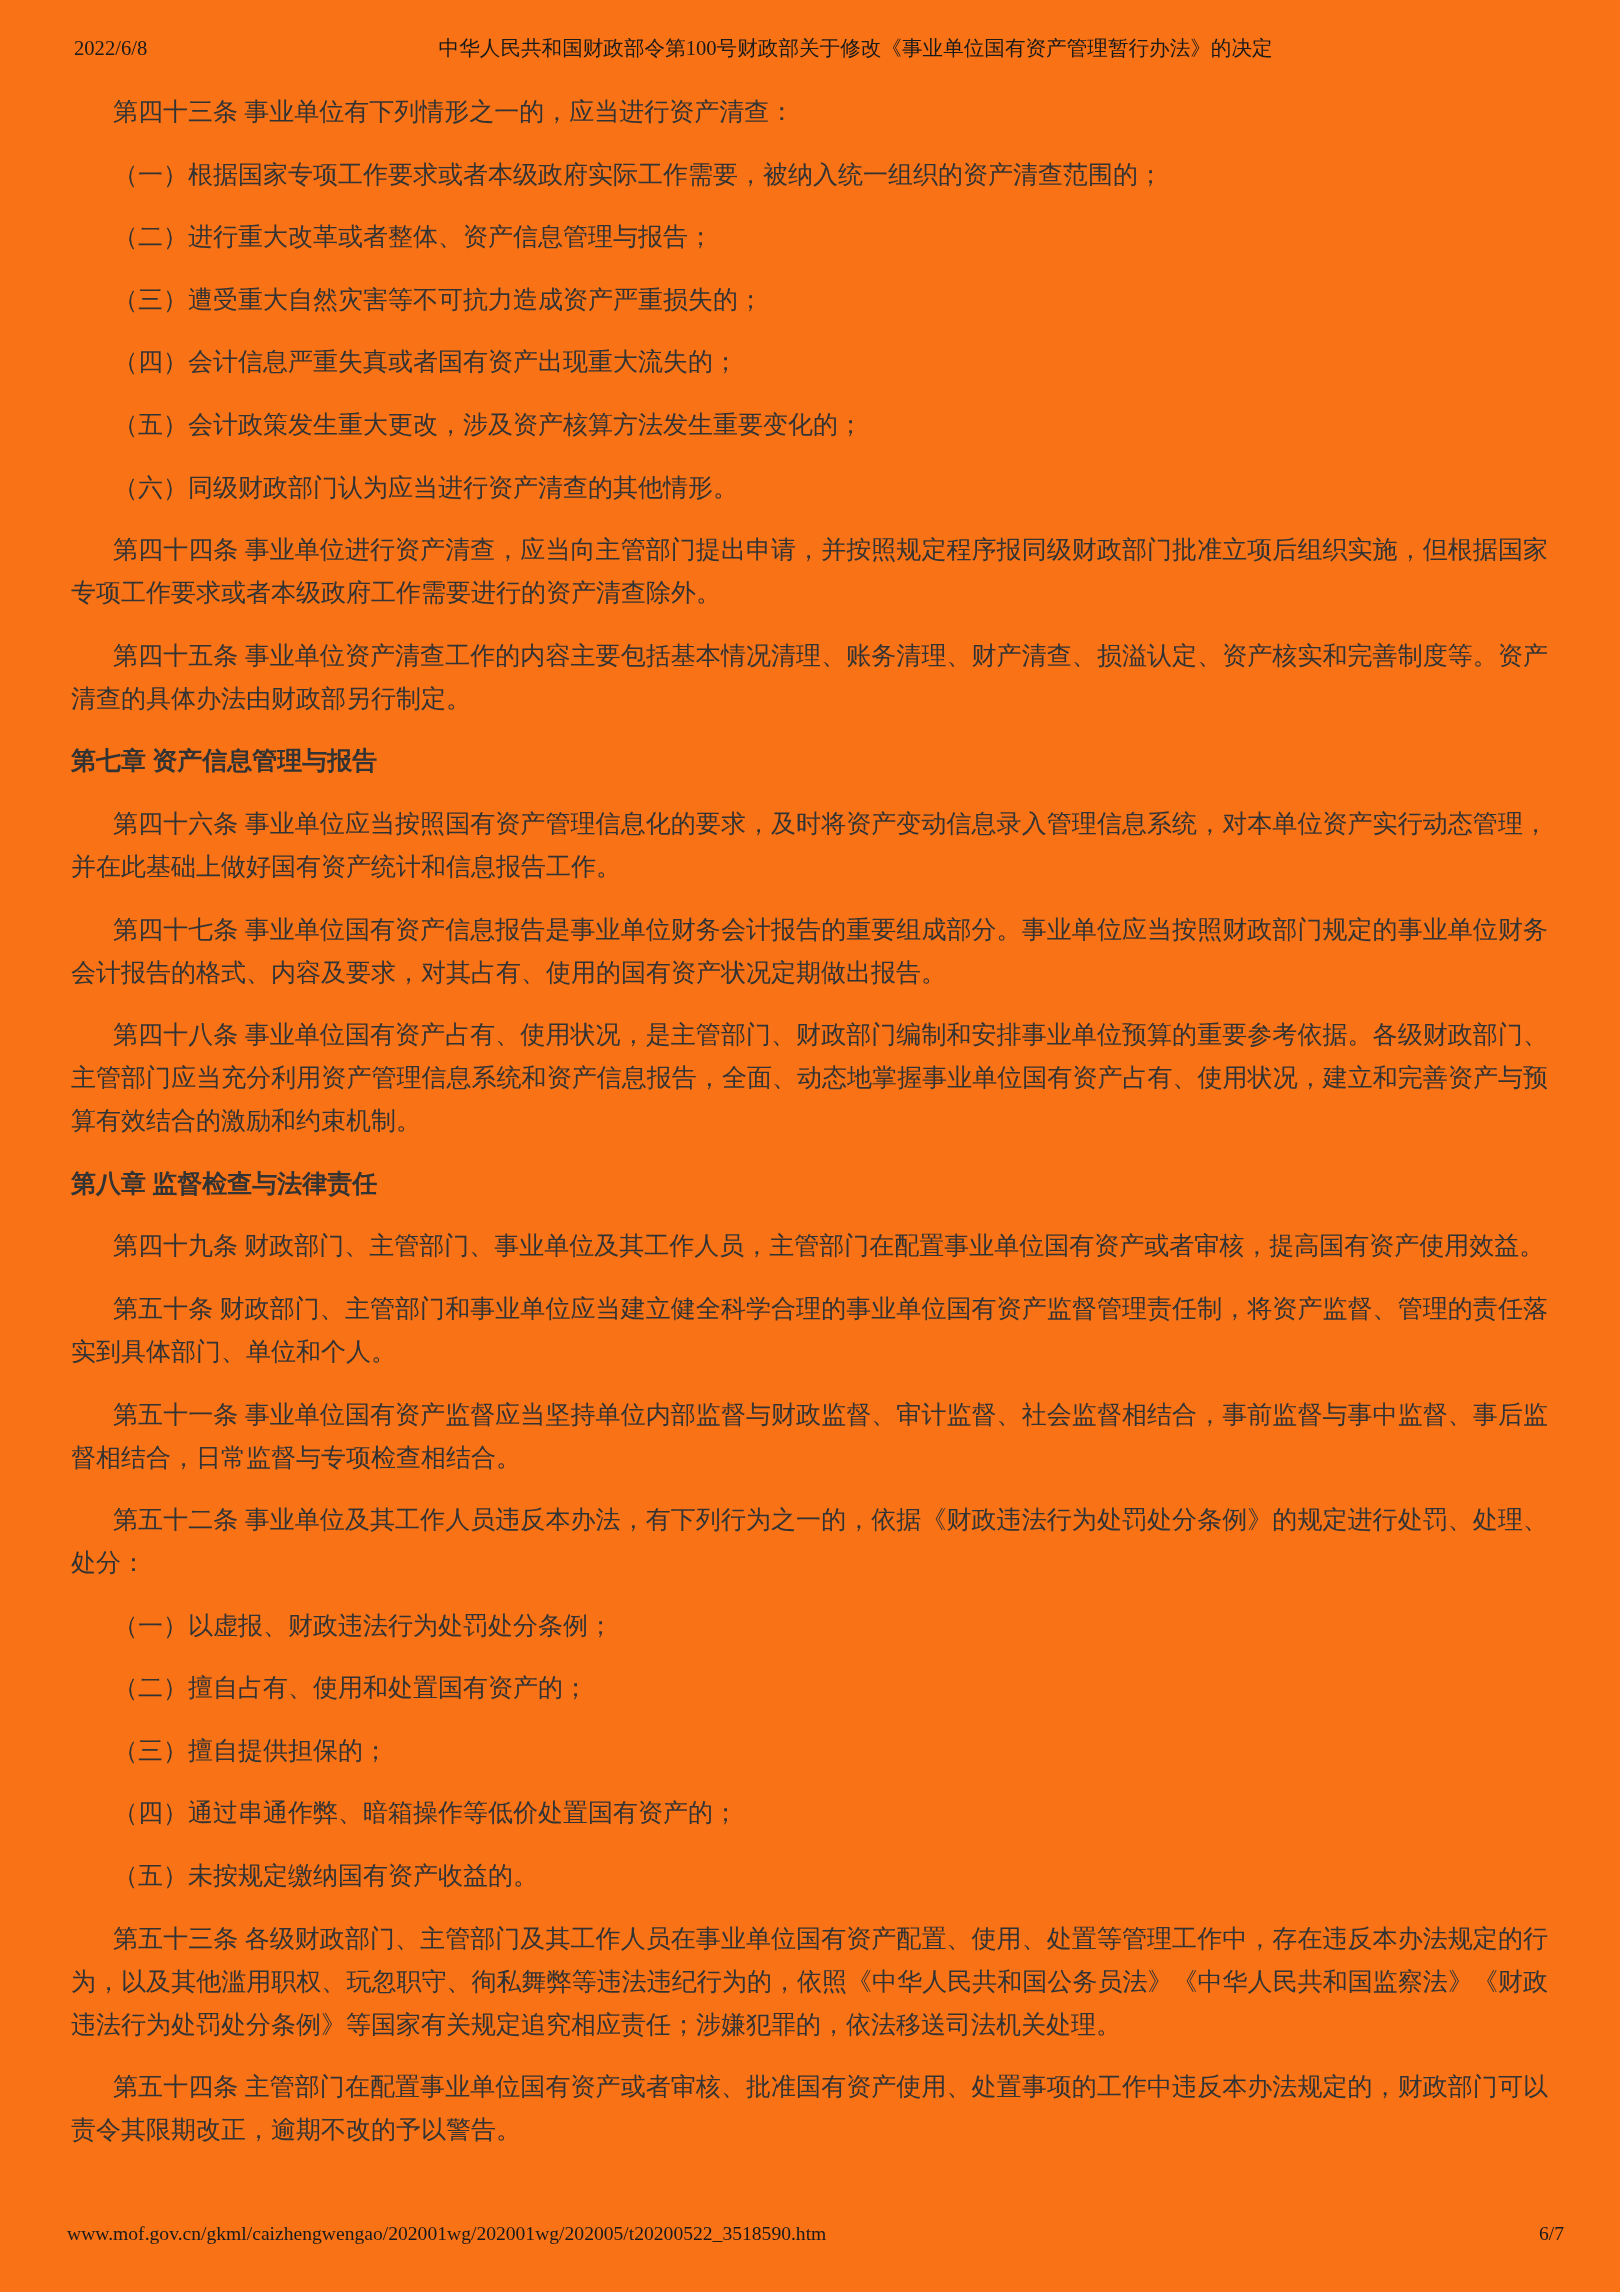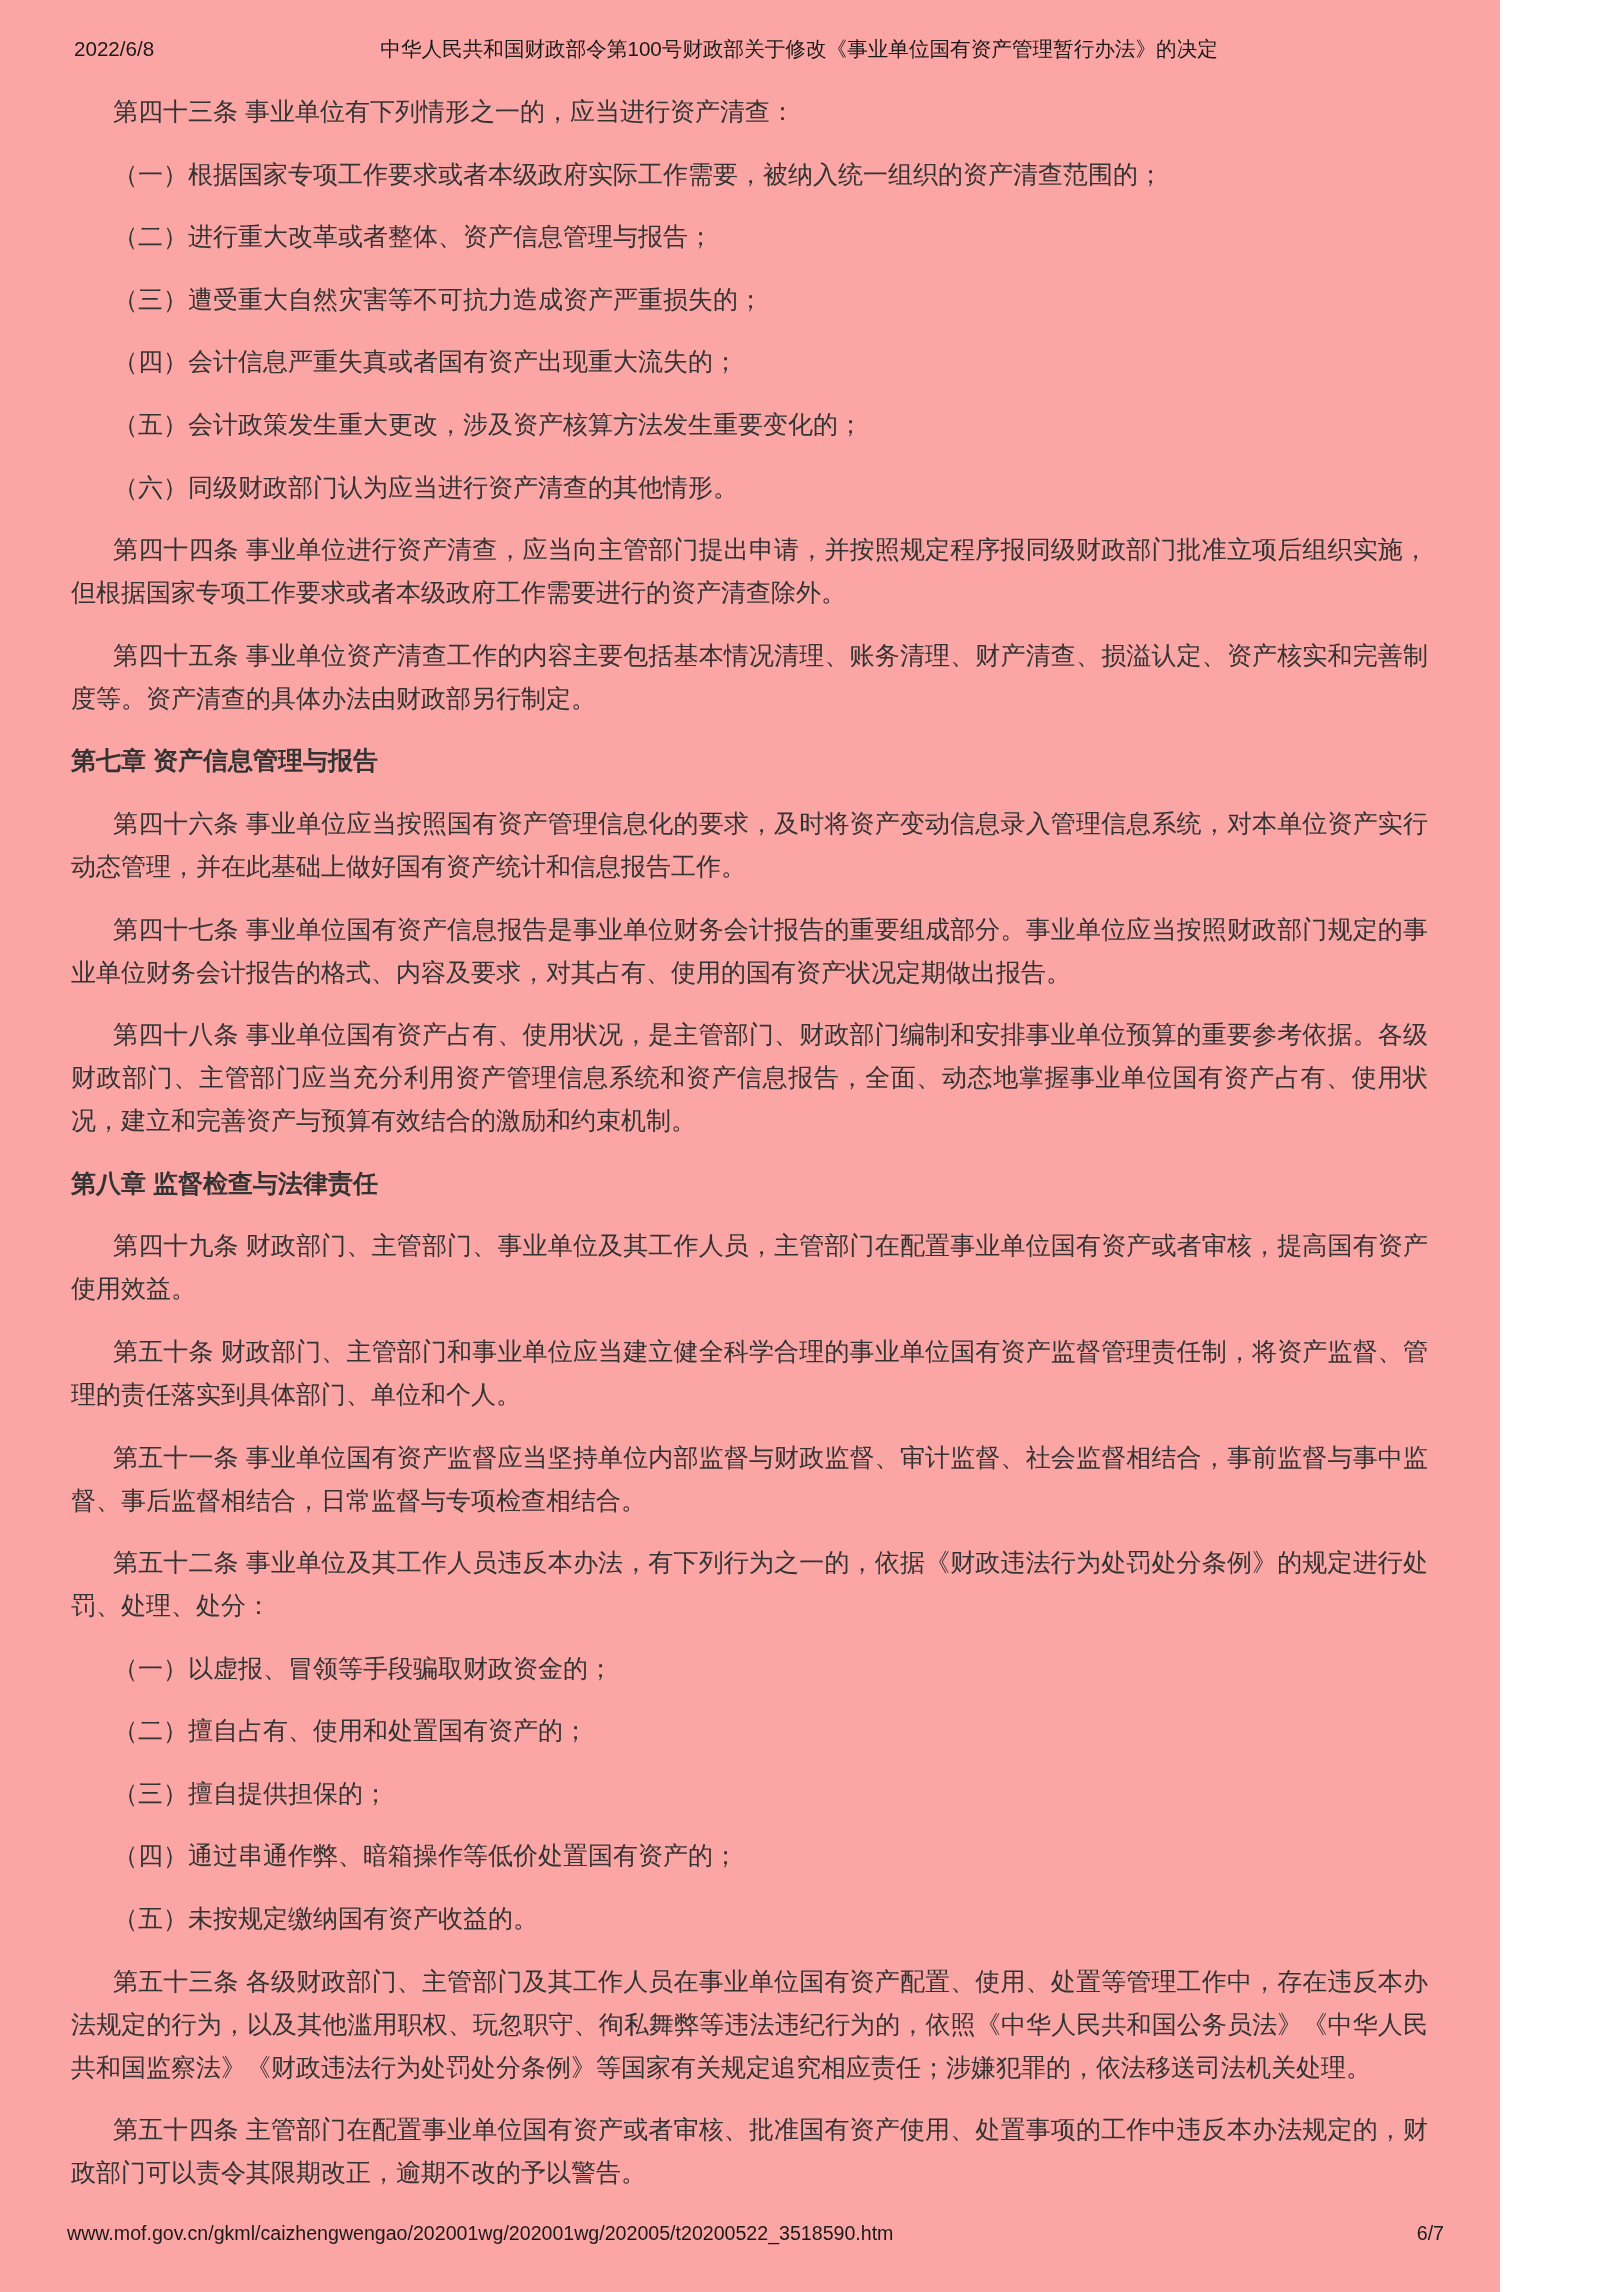--- a/index.html
+++ b/index.html
@@ -2,25 +2,25 @@
 <html><head>
 <meta charset="utf-8">
 <style>
   html, body {
     margin: 0;
     padding: 0;
     background: #ffffff;
   }
   .page {
     position: relative;
-    width: 1500px;
+    width: 1620px;
     height: 2293px;
-    background: #fca5a5;
+    background: #f97316;
     overflow: hidden;
-    font-family: Liberation Sans, sans-serif;
+    font-family: Liberation Serif, serif;
   }
   .print-header {
     position: absolute;
     top: 35px;
     left: 74px;
     right: 56px;
     display: flex;
     align-items: baseline;
     font-size: 20.6px;
     line-height: 27.4px;
@@ -105,21 +105,21 @@
       <p class="para">第四十五条 事业单位资产清查工作的内容主要包括基本情况清理、账务清理、财产清查、损溢认定、资产核实和完善制度等。资产清查的具体办法由财政部另行制定。</p>
       <p class="chapter">第七章 资产信息管理与报告</p>
       <p class="para">第四十六条 事业单位应当按照国有资产管理信息化的要求，及时将资产变动信息录入管理信息系统，对本单位资产实行动态管理，并在此基础上做好国有资产统计和信息报告工作。</p>
       <p class="para">第四十七条 事业单位国有资产信息报告是事业单位财务会计报告的重要组成部分。事业单位应当按照财政部门规定的事业单位财务会计报告的格式、内容及要求，对其占有、使用的国有资产状况定期做出报告。</p>
       <p class="para">第四十八条 事业单位国有资产占有、使用状况，是主管部门、财政部门编制和安排事业单位预算的重要参考依据。各级财政部门、主管部门应当充分利用资产管理信息系统和资产信息报告，全面、动态地掌握事业单位国有资产占有、使用状况，建立和完善资产与预算有效结合的激励和约束机制。</p>
       <p class="chapter">第八章 监督检查与法律责任</p>
       <p class="para">第四十九条 财政部门、主管部门、事业单位及其工作人员，主管部门在配置事业单位国有资产或者审核，提高国有资产使用效益。</p>
       <p class="para">第五十条 财政部门、主管部门和事业单位应当建立健全科学合理的事业单位国有资产监督管理责任制，将资产监督、管理的责任落实到具体部门、单位和个人。</p>
       <p class="para">第五十一条 事业单位国有资产监督应当坚持单位内部监督与财政监督、审计监督、社会监督相结合，事前监督与事中监督、事后监督相结合，日常监督与专项检查相结合。</p>
       <p class="para">第五十二条 事业单位及其工作人员违反本办法，有下列行为之一的，依据《财政违法行为处罚处分条例》的规定进行处罚、处理、处分：</p>
-      <p class="item">（一）以虚报、冒领等手段骗取财政资金的；</p>
+      <p class="item">（一）以虚报、财政违法行为处罚处分条例；</p>
       <p class="item">（二）擅自占有、使用和处置国有资产的；</p>
       <p class="item">（三）擅自提供担保的；</p>
       <p class="item">（四）通过串通作弊、暗箱操作等低价处置国有资产的；</p>
       <p class="item">（五）未按规定缴纳国有资产收益的。</p>
       <p class="para">第五十三条 各级财政部门、主管部门及其工作人员在事业单位国有资产配置、使用、处置等管理工作中，存在违反本办法规定的行为，以及其他滥用职权、玩忽职守、徇私舞弊等违法违纪行为的，依照《中华人民共和国公务员法》《中华人民共和国监察法》《财政违法行为处罚处分条例》等国家有关规定追究相应责任；涉嫌犯罪的，依法移送司法机关处理。</p>
       <p class="para">第五十四条 主管部门在配置事业单位国有资产或者审核、批准国有资产使用、处置事项的工作中违反本办法规定的，财政部门可以责令其限期改正，逾期不改的予以警告。</p>
     </div>
 
   <div class="print-footer">
     <span class="footer-url">www.mof.gov.cn/gkml/caizhengwengao/202001wg/202001wg/202005/t20200522_3518590.htm</span>

